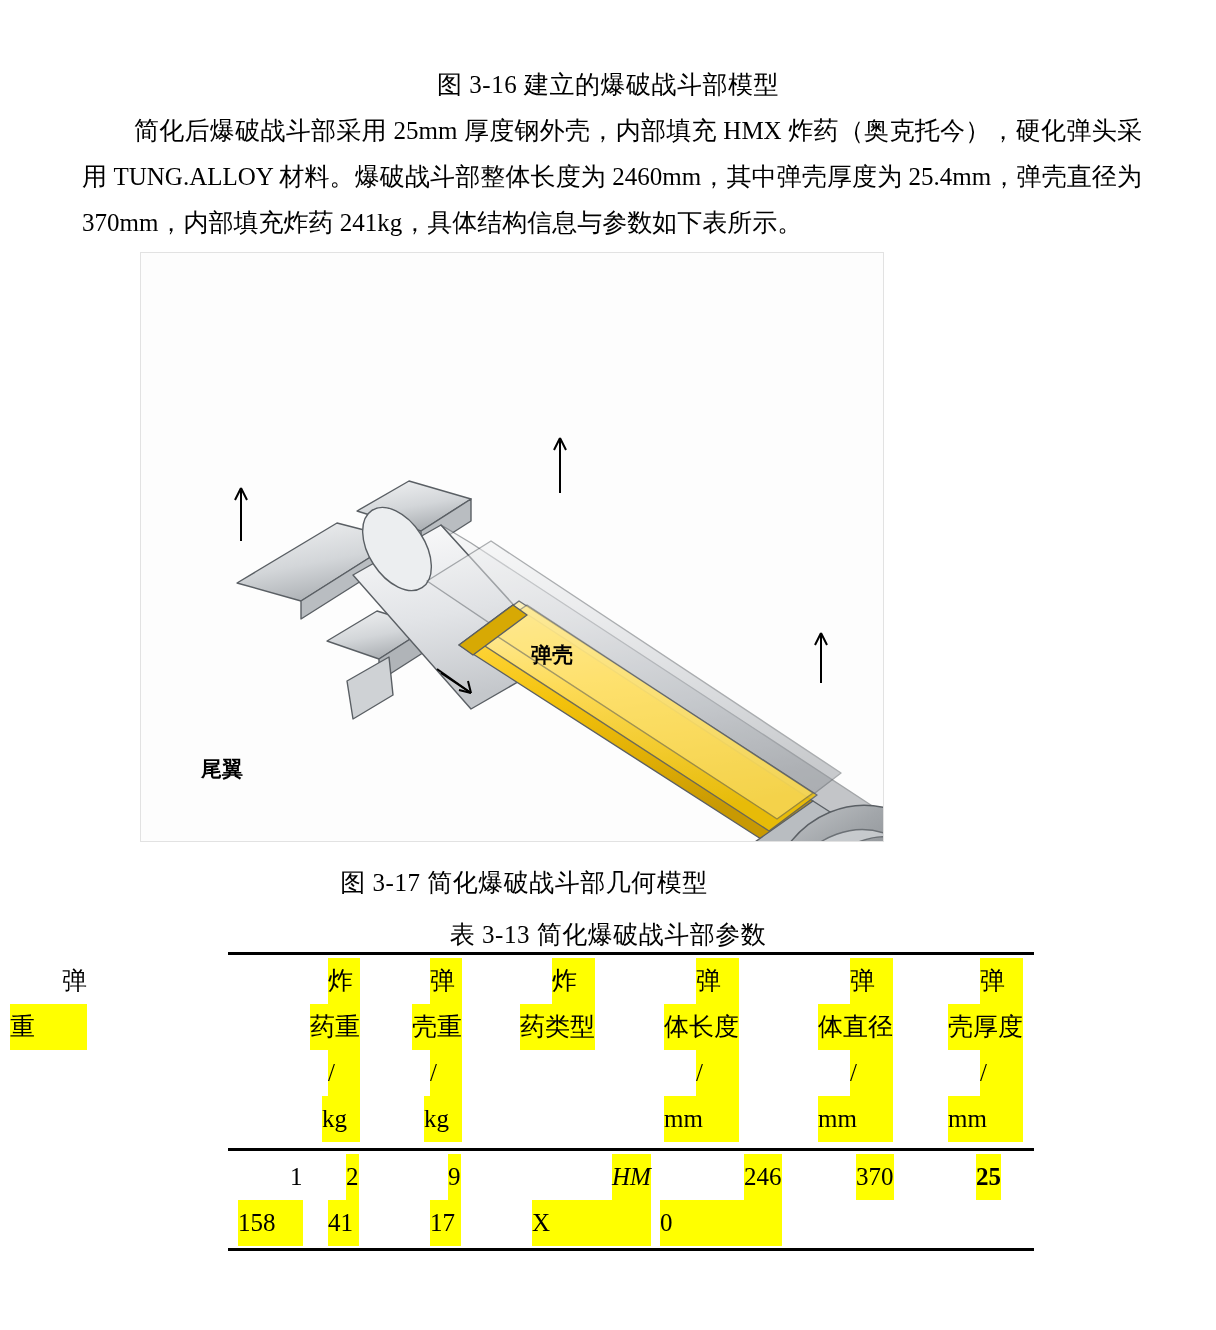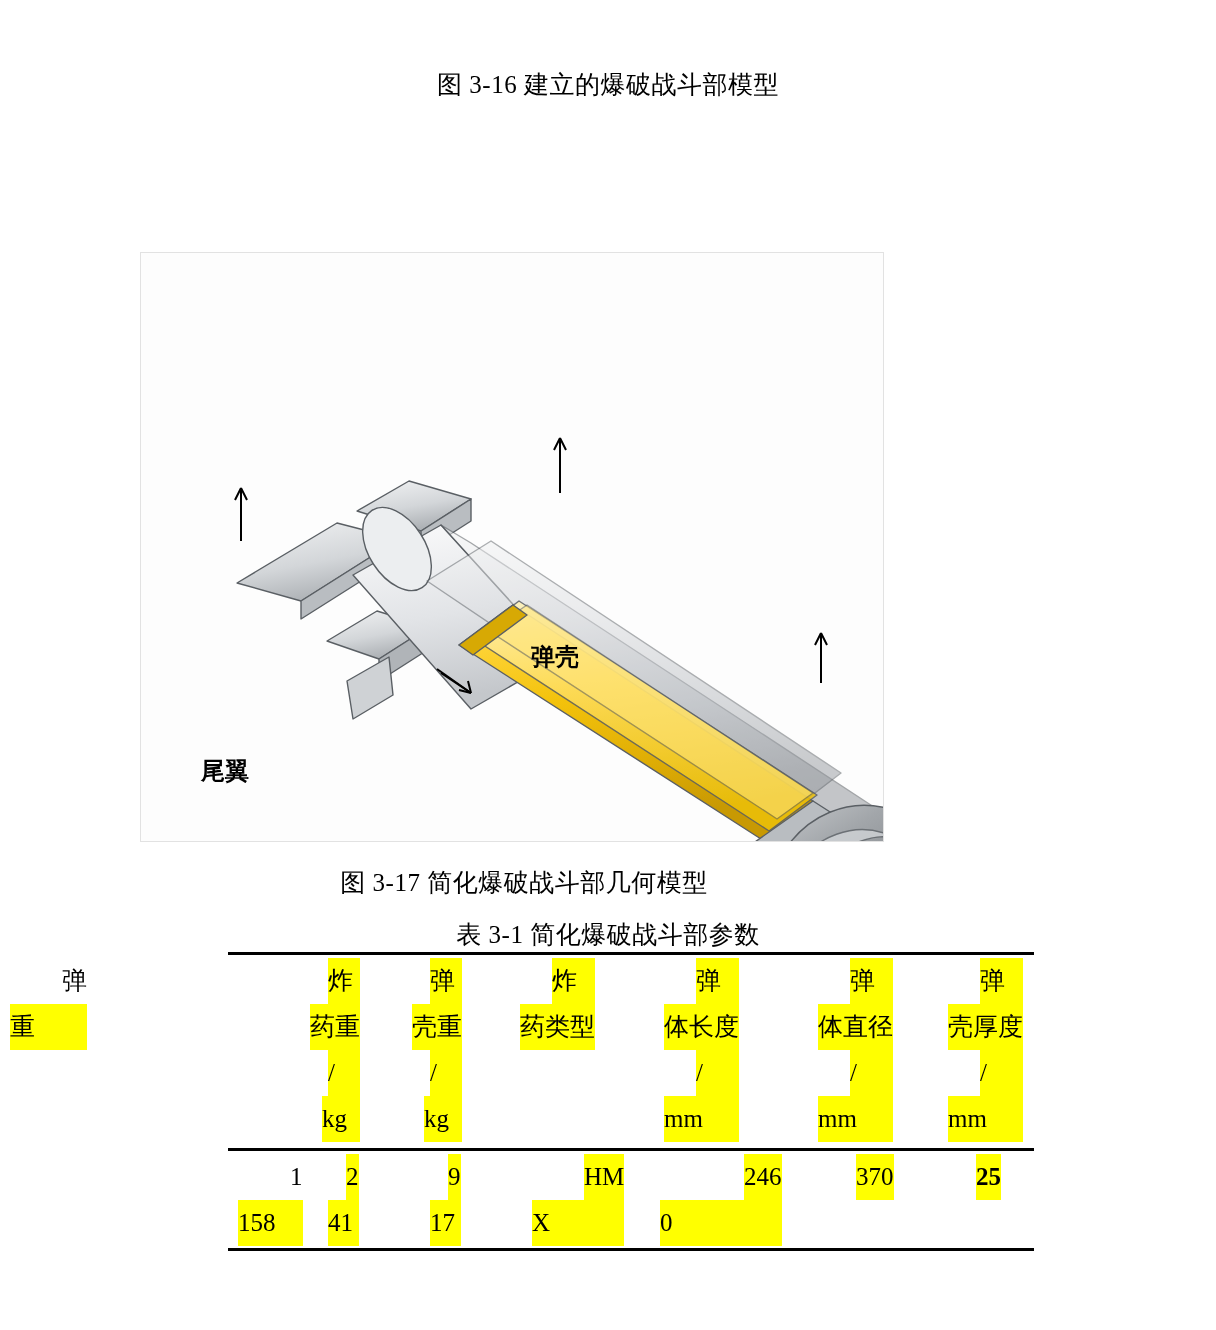--- a/index.html
+++ b/index.html
@@ -54,21 +54,21 @@
     background: #fdfdfd;
     border: 1px solid #e2e2e2;
     overflow: hidden;
   }
   .figure-box svg {
     display: block;
   }
   .fig-label {
     position: absolute;
     font-family: "Liberation Sans", "DejaVu Sans", sans-serif;
-    font-size: 24px;
+    font-size: 21px;
     font-weight: 700;
     color: #000;
     white-space: nowrap;
   }
   #lbl-danke { left: 390px; top: 388px; }
   #lbl-weiyi { left: 60px; top: 502px; }
 
   #fig317 {
     position: absolute;
     top: 866px;
@@ -108,20 +108,21 @@
 
   .vals { position: absolute; top: 1154px; }
 </style>
 </head>
 <body>
 
 <div class="page">
 
   <div class="fig-caption" id="fig316">图 3-16 建立的爆破战斗部模型</div>
 
+  <div class="body-text">简化后爆破战斗部采用 25mm 厚度钢外壳，内部填充 HMX 炸药（奥克托今），硬化弹头采用 TUNG.ALLOY 材料。爆破战斗部整体长度为 2460mm，其中弹壳厚度为 25.4mm，弹壳直径为 370mm，内部填充炸药 241kg，具体结构信息与参数如下表所示。</div>
 
   <div class="figure-box">
     <svg width="742" height="588" viewBox="0 0 742 588">
       <defs>
         <linearGradient id="gradYellow" x1="0" y1="0" x2="0.35" y2="1">
           <stop offset="0%" stop-color="#fbe48a"></stop>
           <stop offset="18%" stop-color="#fdd335"></stop>
           <stop offset="45%" stop-color="#f3c20c"></stop>
           <stop offset="75%" stop-color="#e0ae05"></stop>
           <stop offset="100%" stop-color="#c89903"></stop>
@@ -219,21 +220,21 @@
         <path d="M 680 380 L 674 392 M 680 380 L 686 392"></path>
       </g>
     </svg>
 
     <div class="fig-label" id="lbl-danke">弹壳</div>
     <div class="fig-label" id="lbl-weiyi">尾翼</div>
 
   </div>
 
   <div class="fig-caption" id="fig317">图 3-17 简化爆破战斗部几何模型</div>
-  <div class="fig-caption" id="tbl-caption">表 3-1 简化爆破战斗部参数</div>
+  <div class="fig-caption" id="tbl-caption">表 3-13 简化爆破战斗部参数</div>
 
   <div class="rule-top"></div>
   <div class="rule-mid"></div>
   <div class="rule-bot"></div>
 
   <div class="cellcol col c0">
     <span class="hdr-line" style="margin-left:52px;">弹</span>
     <span class="hdr-line hl">重</span>
   </div>
   <div class="cellcol vals" style="left:238px;">
@@ -261,21 +262,21 @@
   <div class="cellcol vals" style="left:430px;">
     <span class="hdr-line hl" style="margin-left:18px;">9</span>
     <span class="hdr-line hl">17</span>
   </div>
 
   <div class="cellcol col" style="left:520px;">
     <span class="hdr-line hl" style="margin-left:32px;">炸</span>
     <span class="hdr-line hl">药类型</span>
   </div>
   <div class="cellcol vals" style="left:532px;">
-    <span class="hdr-line hl" style="margin-left:52px;">HM</span>
+    <span class="hdr-line hl" style="margin-left:80px;font-style:italic;">HM</span>
     <span class="hdr-line hl">X</span>
   </div>
 
   <div class="cellcol col" style="left:664px;">
     <span class="hdr-line hl" style="margin-left:32px;">弹</span>
     <span class="hdr-line hl">体长度</span>
     <span class="hdr-line hl" style="margin-left:32px;">/</span>
     <span class="hdr-line hl" style="margin-left:0px;">mm</span>
   </div>
   <div class="cellcol vals" style="left:660px;">

